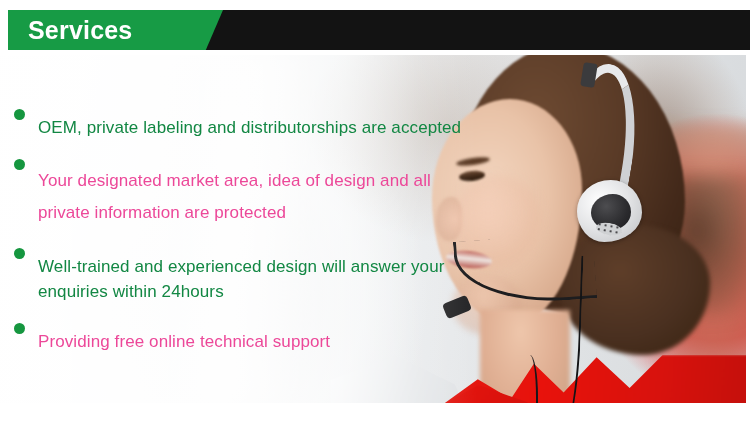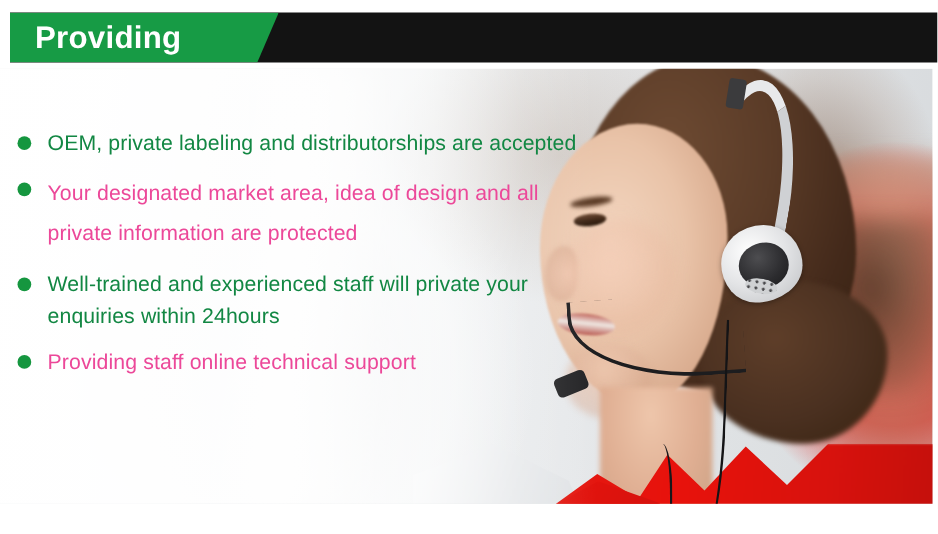--- a/index.html
+++ b/index.html
@@ -403,36 +403,37 @@
     border-radius: 50%;
     background: #15963f;
     margin-top: 7px;
     margin-right: 13px;
   }
 
   .bullet-text {
     font-size: 17px;
     line-height: 25px;
     letter-spacing: 0.1px;
+    margin-top: 13px;
   }
 
   .bullet-text.green { color: #128743; }
   .bullet-text.dark  { color: #ec4899; }
 
   .bullet-item.spaced .bullet-text { line-height: 32px; }
 </style>
 </head>
 <body>
 
 <div id="banner">
 
   <div class="header-bar">
     <div class="header-black"></div>
     <div class="header-green"></div>
-    <div class="header-title">Providing</div>
+    <div class="header-title">Services</div>
   </div>
 
   <div class="photo-area">
     <div class="bg-wash"></div>
     <div class="blur-left"></div>
 
     <div class="bg-person-right"></div>
     <div class="bg-person-right-hair"></div>
 
     <div class="hair"></div>
@@ -470,24 +471,24 @@
       <span class="bullet-text green">OEM, private labeling and distributorships are accepted</span>
     </div>
 
     <div class="bullet-item spaced">
       <span class="bullet-dot"></span>
       <span class="bullet-text dark">Your designated market area, idea of design and all private information are protected</span>
     </div>
 
     <div class="bullet-item">
       <span class="bullet-dot"></span>
-      <span class="bullet-text green">Well-trained and experienced staff will private your enquiries within 24hours</span>
+      <span class="bullet-text green">Well-trained and experienced design will answer your enquiries within 24hours</span>
     </div>
 
     <div class="bullet-item">
       <span class="bullet-dot"></span>
-      <span class="bullet-text dark">Providing staff online technical support</span>
+      <span class="bullet-text dark">Providing free online technical support</span>
     </div>
 
 
   </div>
 
 </div>
 
 </body></html>

